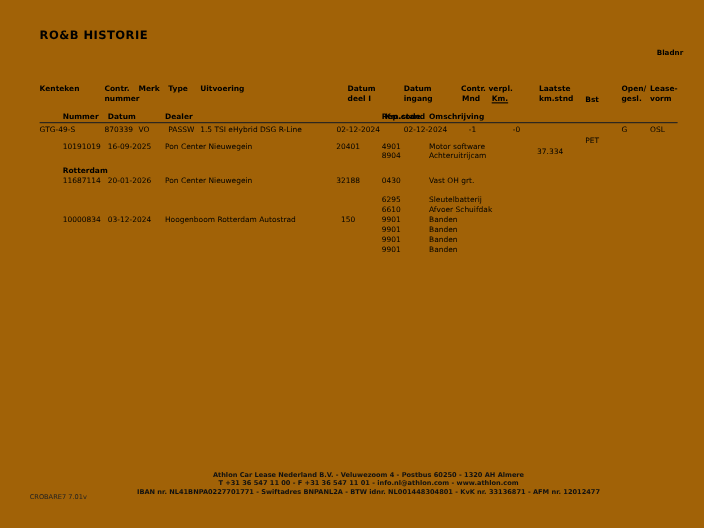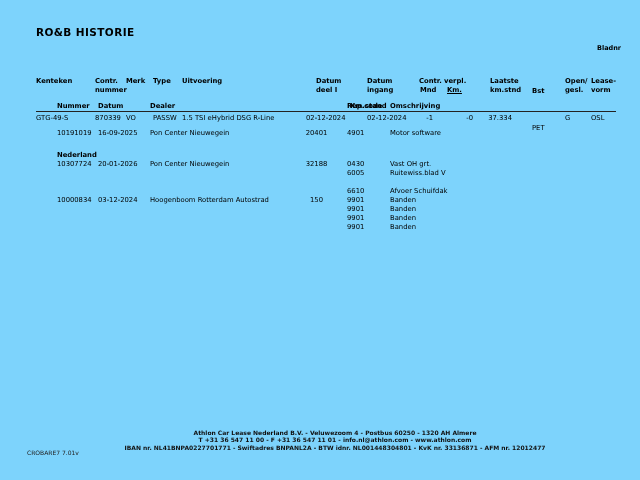--- a/index.html
+++ b/index.html
@@ -1,18 +1,18 @@
 <!DOCTYPE html>
 <html><head>
 <meta charset="utf-8">
 <style>
   html,body { margin:0; padding:0; background:#e8e8e8; }
   .page {
     position:relative; width:640px; height:480px; margin:0 auto;
-    background:#7dd3fc; color:#000;
+    background:#a16207; color:#000;
     font-family:"DejaVu Sans","Liberation Sans",sans-serif;
     font-size:6.8px; overflow:hidden;
   }
   .title { position:absolute; left:36px; top:26px; font-size:10.5px; font-weight:bold; letter-spacing:.4px; white-space:nowrap; }
   .bladnr { position:absolute; left:597px; top:44px; font-size:6.5px; font-weight:bold; }
   .h { position:absolute; top:77px; font-weight:bold; white-space:pre-line; line-height:8.6px; }
   .h2 { position:absolute; top:102px; font-weight:bold; white-space:nowrap; }
   .sub { top:86px; }
   .rule { position:absolute; left:36px; top:111px; width:580px; height:1px; background:#222; }
   .row { position:absolute; left:0; width:561px; height:9px; }
@@ -24,21 +24,21 @@
   .x-type   { left:153px; }
   .x-uitv   { left:182px; }
   .x-d1     { left:306px; }
   .x-d1h    { left:316px; }
   .x-d2     { left:367px; }
   .x-cv     { left:419px; }
   .x-mnd    { left:405px; width:28px; text-align:right; }
   .x-mndh   { left:420px; }
   .x-km     { left:445px; width:28px; text-align:right; }
   .x-kmh    { left:447px;text-decoration:underline; }
-  .x-lk     { left:480px; width:32px; text-align:right; }
+  .x-lk     { left:480px; width:32px; text-align:right;margin-top:20px; }
   .x-lkh    { left:490px; }
   .x-bst    { left:532px;margin-top:10px; }
   .x-open   { left:565px; }
   .x-lease  { left:591px; }
   
   .x-nr     { left:57px; }
   .x-datum  { left:98px; }
   .x-dealer { left:150px; }
   .x-kms    { left:295px; width:43px; text-align:center; }
   .x-kmsh   { left:306px;margin-left:44px; }
@@ -105,34 +105,38 @@
   </div>
 
   <div class="row" style="top:129px">
     <span class="c x-nr">10191019</span>
     <span class="c x-datum">16-09-2025</span>
     <span class="c x-dealer">Pon Center Nieuwegein</span>
     <span class="c x-kms">20401</span>
     <span class="c x-code">4901</span>
     <span class="c x-descr">Motor software</span>
   </div>
+  <div class="row" style="top:138px">
+    <span class="c x-code">8904</span>
+    <span class="c x-descr">Achteruitrijcam</span>
+  </div>
 
-  <div class="section">Nederland</div>
+  <div class="section">Rotterdam</div>
 
   <div class="row" style="top:160px">
-    <span class="c x-nr">10307724</span>
+    <span class="c x-nr">11687114</span>
     <span class="c x-datum">20-01-2026</span>
     <span class="c x-dealer">Pon Center Nieuwegein</span>
     <span class="c x-kms">32188</span>
     <span class="c x-code">0430</span>
     <span class="c x-descr">Vast OH grt.</span>
   </div>
-  <div class="row" style="top:169px">
-    <span class="c x-code">6005</span>
-    <span class="c x-descr">Ruitewiss.blad V</span>
+  <div class="row" style="top:178px">
+    <span class="c x-code">6295</span>
+    <span class="c x-descr">Sleutelbatterij</span>
   </div>
   <div class="row" style="top:187px">
     <span class="c x-code">6610</span>
     <span class="c x-descr">Afvoer Schuifdak</span>
   </div>
 
   <div class="row" style="top:196px">
     <span class="c x-nr">10000834</span>
     <span class="c x-datum">03-12-2024</span>
     <span class="c x-dealer">Hoogenboom Rotterdam Autostrad</span>

